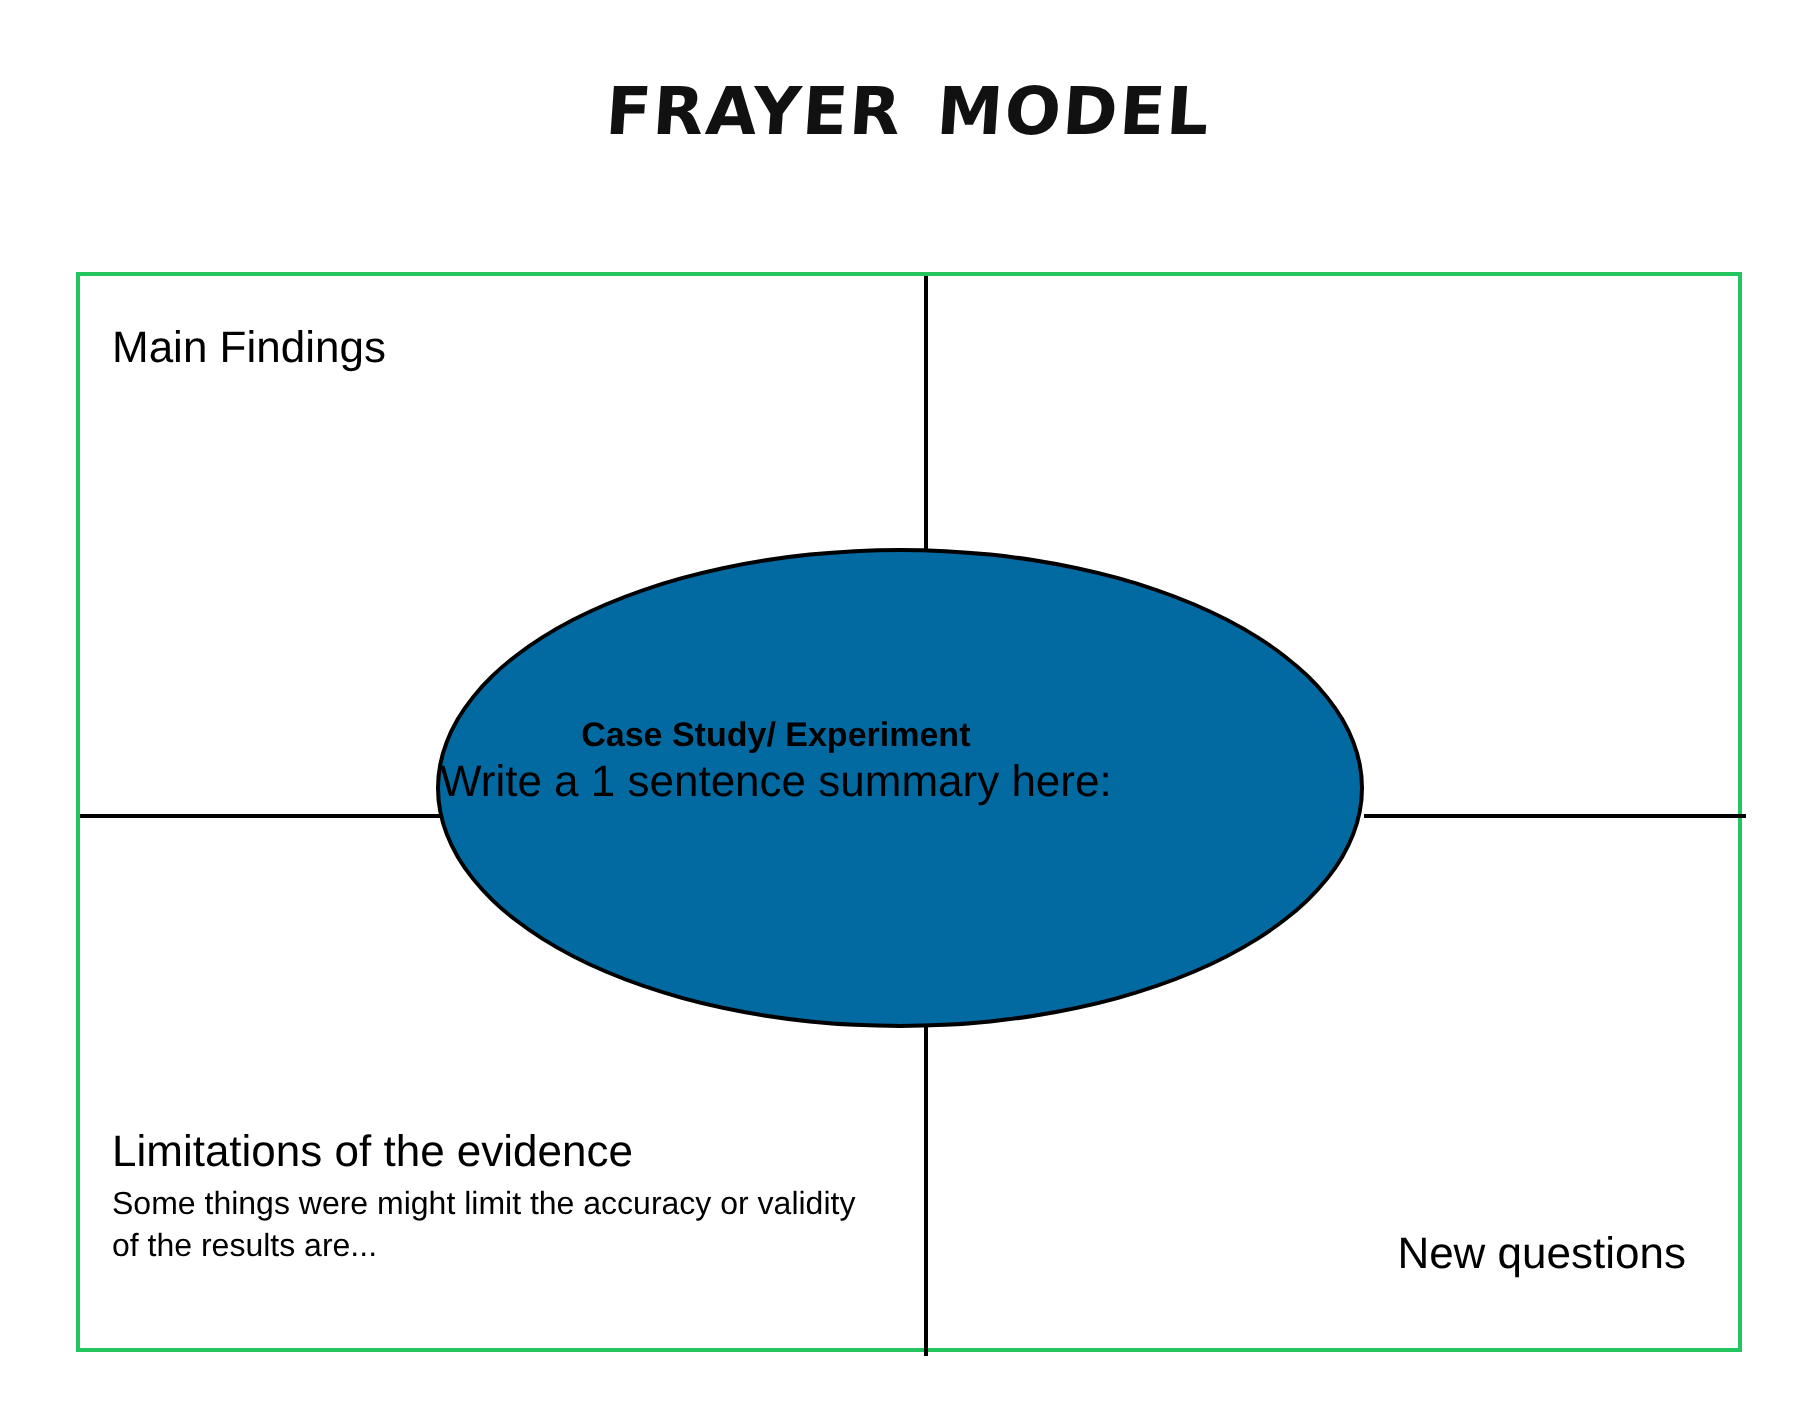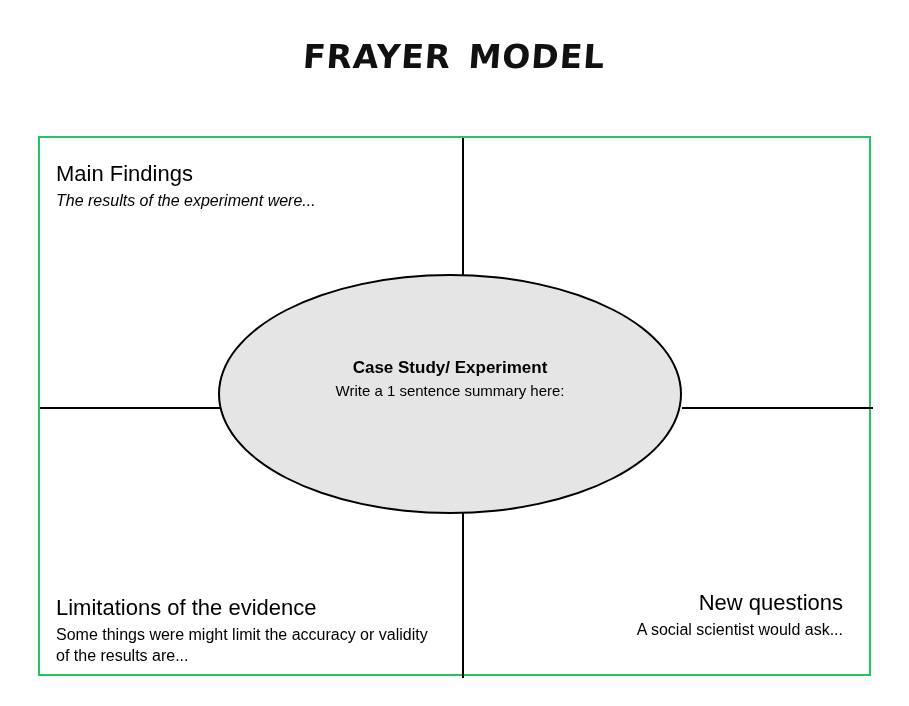--- a/index.html
+++ b/index.html
@@ -80,21 +80,21 @@
     background: #000000;
   }
 
   
   .quadrant {
     position: absolute;
     box-sizing: border-box;
   }
   .q-top-left    { left: 0px;   top: 0px;   width: 422px; height: 270px; padding: 22px 18px 0 16px; text-align: left; }
   .q-top-right   { left: 424px; top: 0px;   width: 409px; height: 270px; padding: 22px 18px 0 16px; text-align: right; }
-  .q-bottom-left { left: 0px;   top: 288px; width: 422px; height: 268px; padding: 0 18px 28px 16px; text-align: left;
+  .q-bottom-left { left: 0px;   top: 256px; width: 422px; height: 268px; padding: 0 18px 28px 16px; text-align: left;
                    display: flex; flex-direction: column; justify-content: flex-end; }
   .q-bottom-right{ left: 412px; top: 272px; width: 409px; height: 268px; padding: 0 18px 38px 16px; text-align: right;
                    display: flex; flex-direction: column; justify-content: flex-end; }
 
   .q-heading {
     font-size: 22px;
     line-height: 27px;
     font-weight: 400;
     white-space: nowrap;
   }
@@ -108,68 +108,66 @@
 
   
   .ellipse {
     position: absolute;
     left: 178px;
     top: 136px;
     width: 464px;
     height: 240px;
     border: 2.5px solid #000000;
     border-radius: 50%;
-    background: #e5e5e5;
+    background: #0369a1;
     box-sizing: border-box;
     display: flex;
     flex-direction: column;
-    align-items: center;
+    align-items: flex-start;
     justify-content: center;
   }
   .ellipse-inner {
     text-align: center;
     margin-top: -28px;
   }
   .ellipse-title {
     font-size: 17px;
     line-height: 22px;
     font-weight: 700;
   }
   .ellipse-sub {
-    font-size: 15px;
+    font-size: 22px;
     line-height: 24px;
     font-weight: 400;
   }
 </style>
 </head>
 <body>
 
 <div class="page-title">Frayer Model</div>
 
 <div class="frame">
 
   <div class="divider-v-top"></div>
   <div class="divider-v-bottom"></div>
   <div class="divider-h-left"></div>
   <div class="divider-h-right"></div>
 
   <div class="quadrant q-top-left">
     <div class="q-heading">Main Findings</div>
-    <div class="q-sub italic">The results of the experiment were...</div>
   </div>
 
 
   <div class="quadrant q-bottom-left">
     <div class="q-heading">Limitations of the evidence</div>
     <div class="q-sub" style="max-width: 372px;">Some things were might limit the accuracy or validity of the results are...</div>
   </div>
 
   <div class="quadrant q-bottom-right">
     <div class="q-heading">New questions</div>
-    <div class="q-sub">A social scientist would ask...</div>
   </div>
 
   <div class="ellipse">
     <div class="ellipse-inner">
       <div class="ellipse-title">Case Study/ Experiment</div>
       <div class="ellipse-sub">Write a 1 sentence summary here:</div>
     </div>
   </div>
 
 </div>

